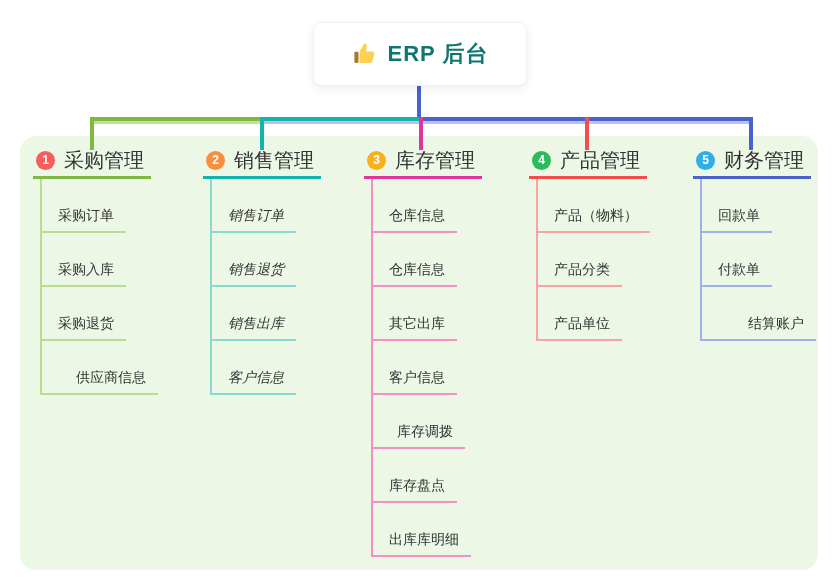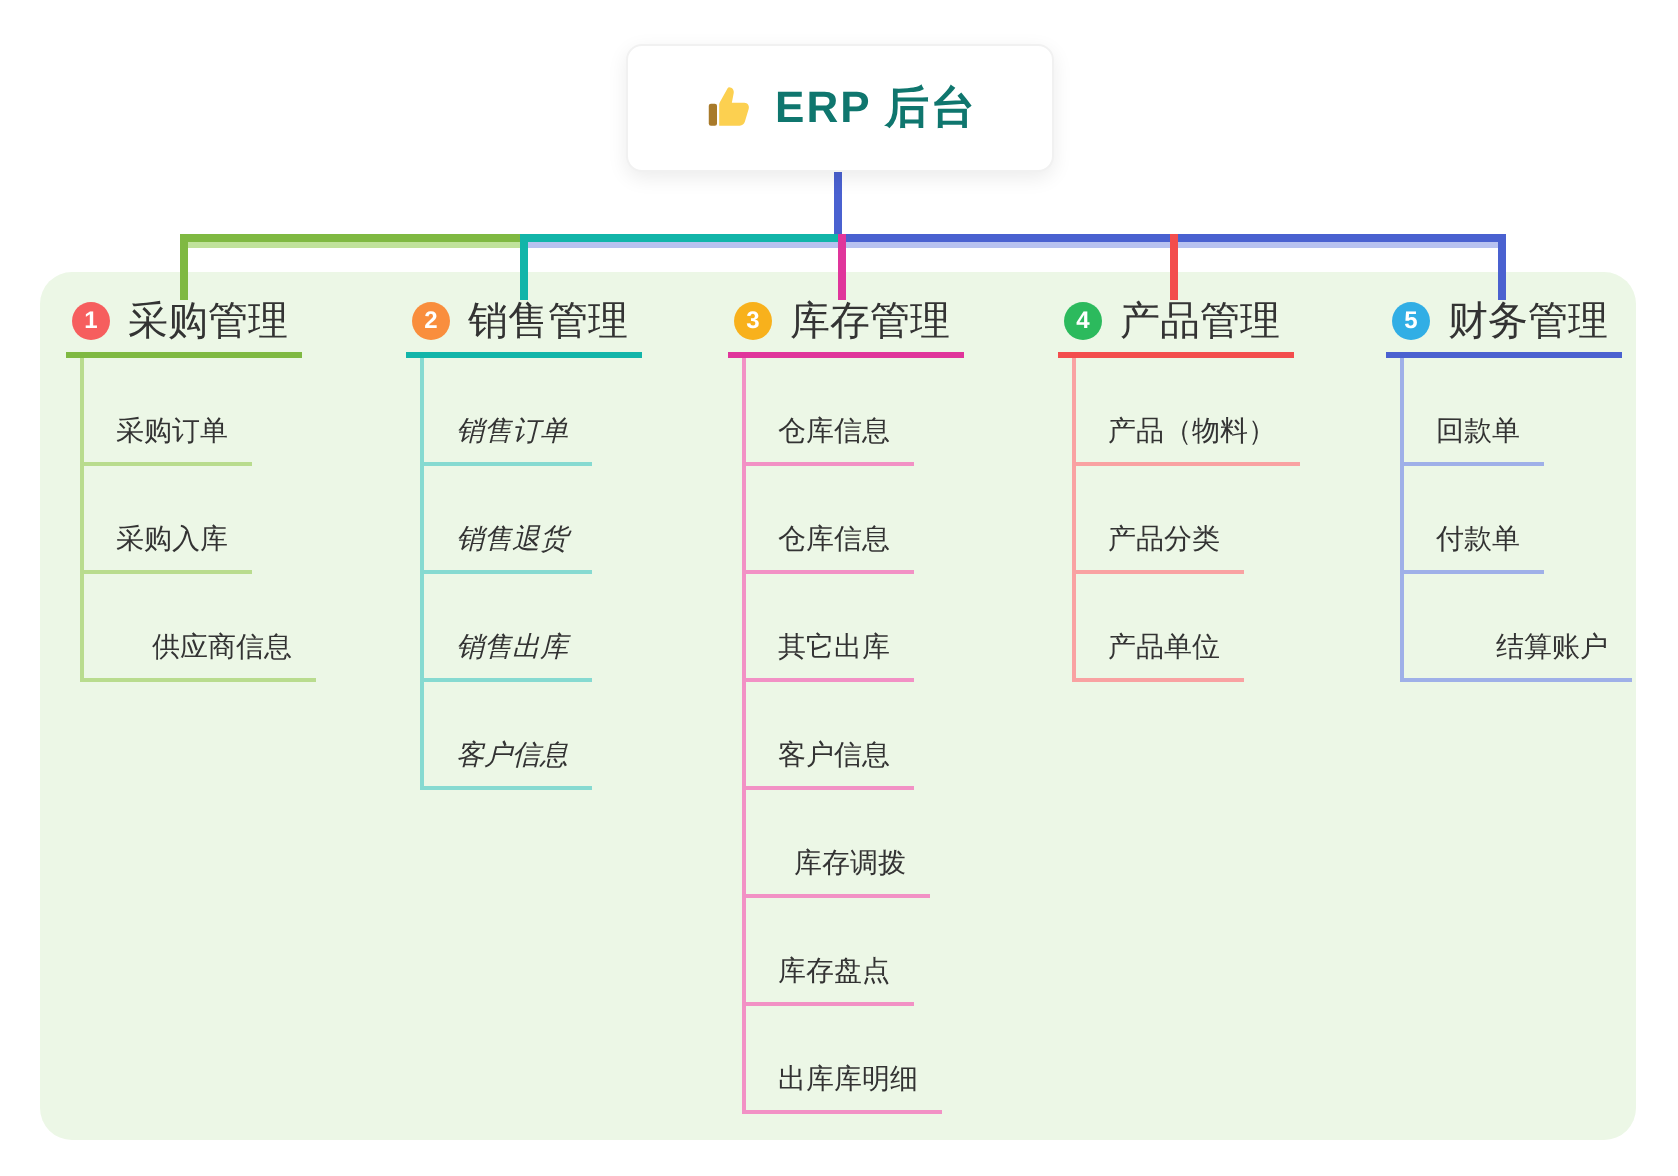--- a/index.html
+++ b/index.html
@@ -69,20 +69,23 @@
     <div class="branch-underline" style="background: rgb(127, 185, 66); width: 118px;"></div>
     <div class="children" style="border-left-color: rgb(185, 220, 142);">
   <div class="child-row">
     <span class="child-label" style="border-bottom-color: rgb(185, 220, 142);">采购订单</span>
   </div>
 
   <div class="child-row">
     <span class="child-label" style="border-bottom-color: rgb(185, 220, 142);">采购入库</span>
   </div>
 
+  <div class="child-row">
+    <span class="child-label" style="border-bottom-color: rgb(185, 220, 142);">采购退货</span>
+  </div>
 
   <div class="child-row">
     <span class="child-label" style="border-bottom-color: rgb(185, 220, 142); padding-left: 34px;">供应商信息</span>
   </div>
 </div>
   </div>
 
   <div class="branch-col" style="left: 203px;">
     <div class="branch-header">
       <span class="badge" style="background: rgb(249, 142, 61);">2</span>

